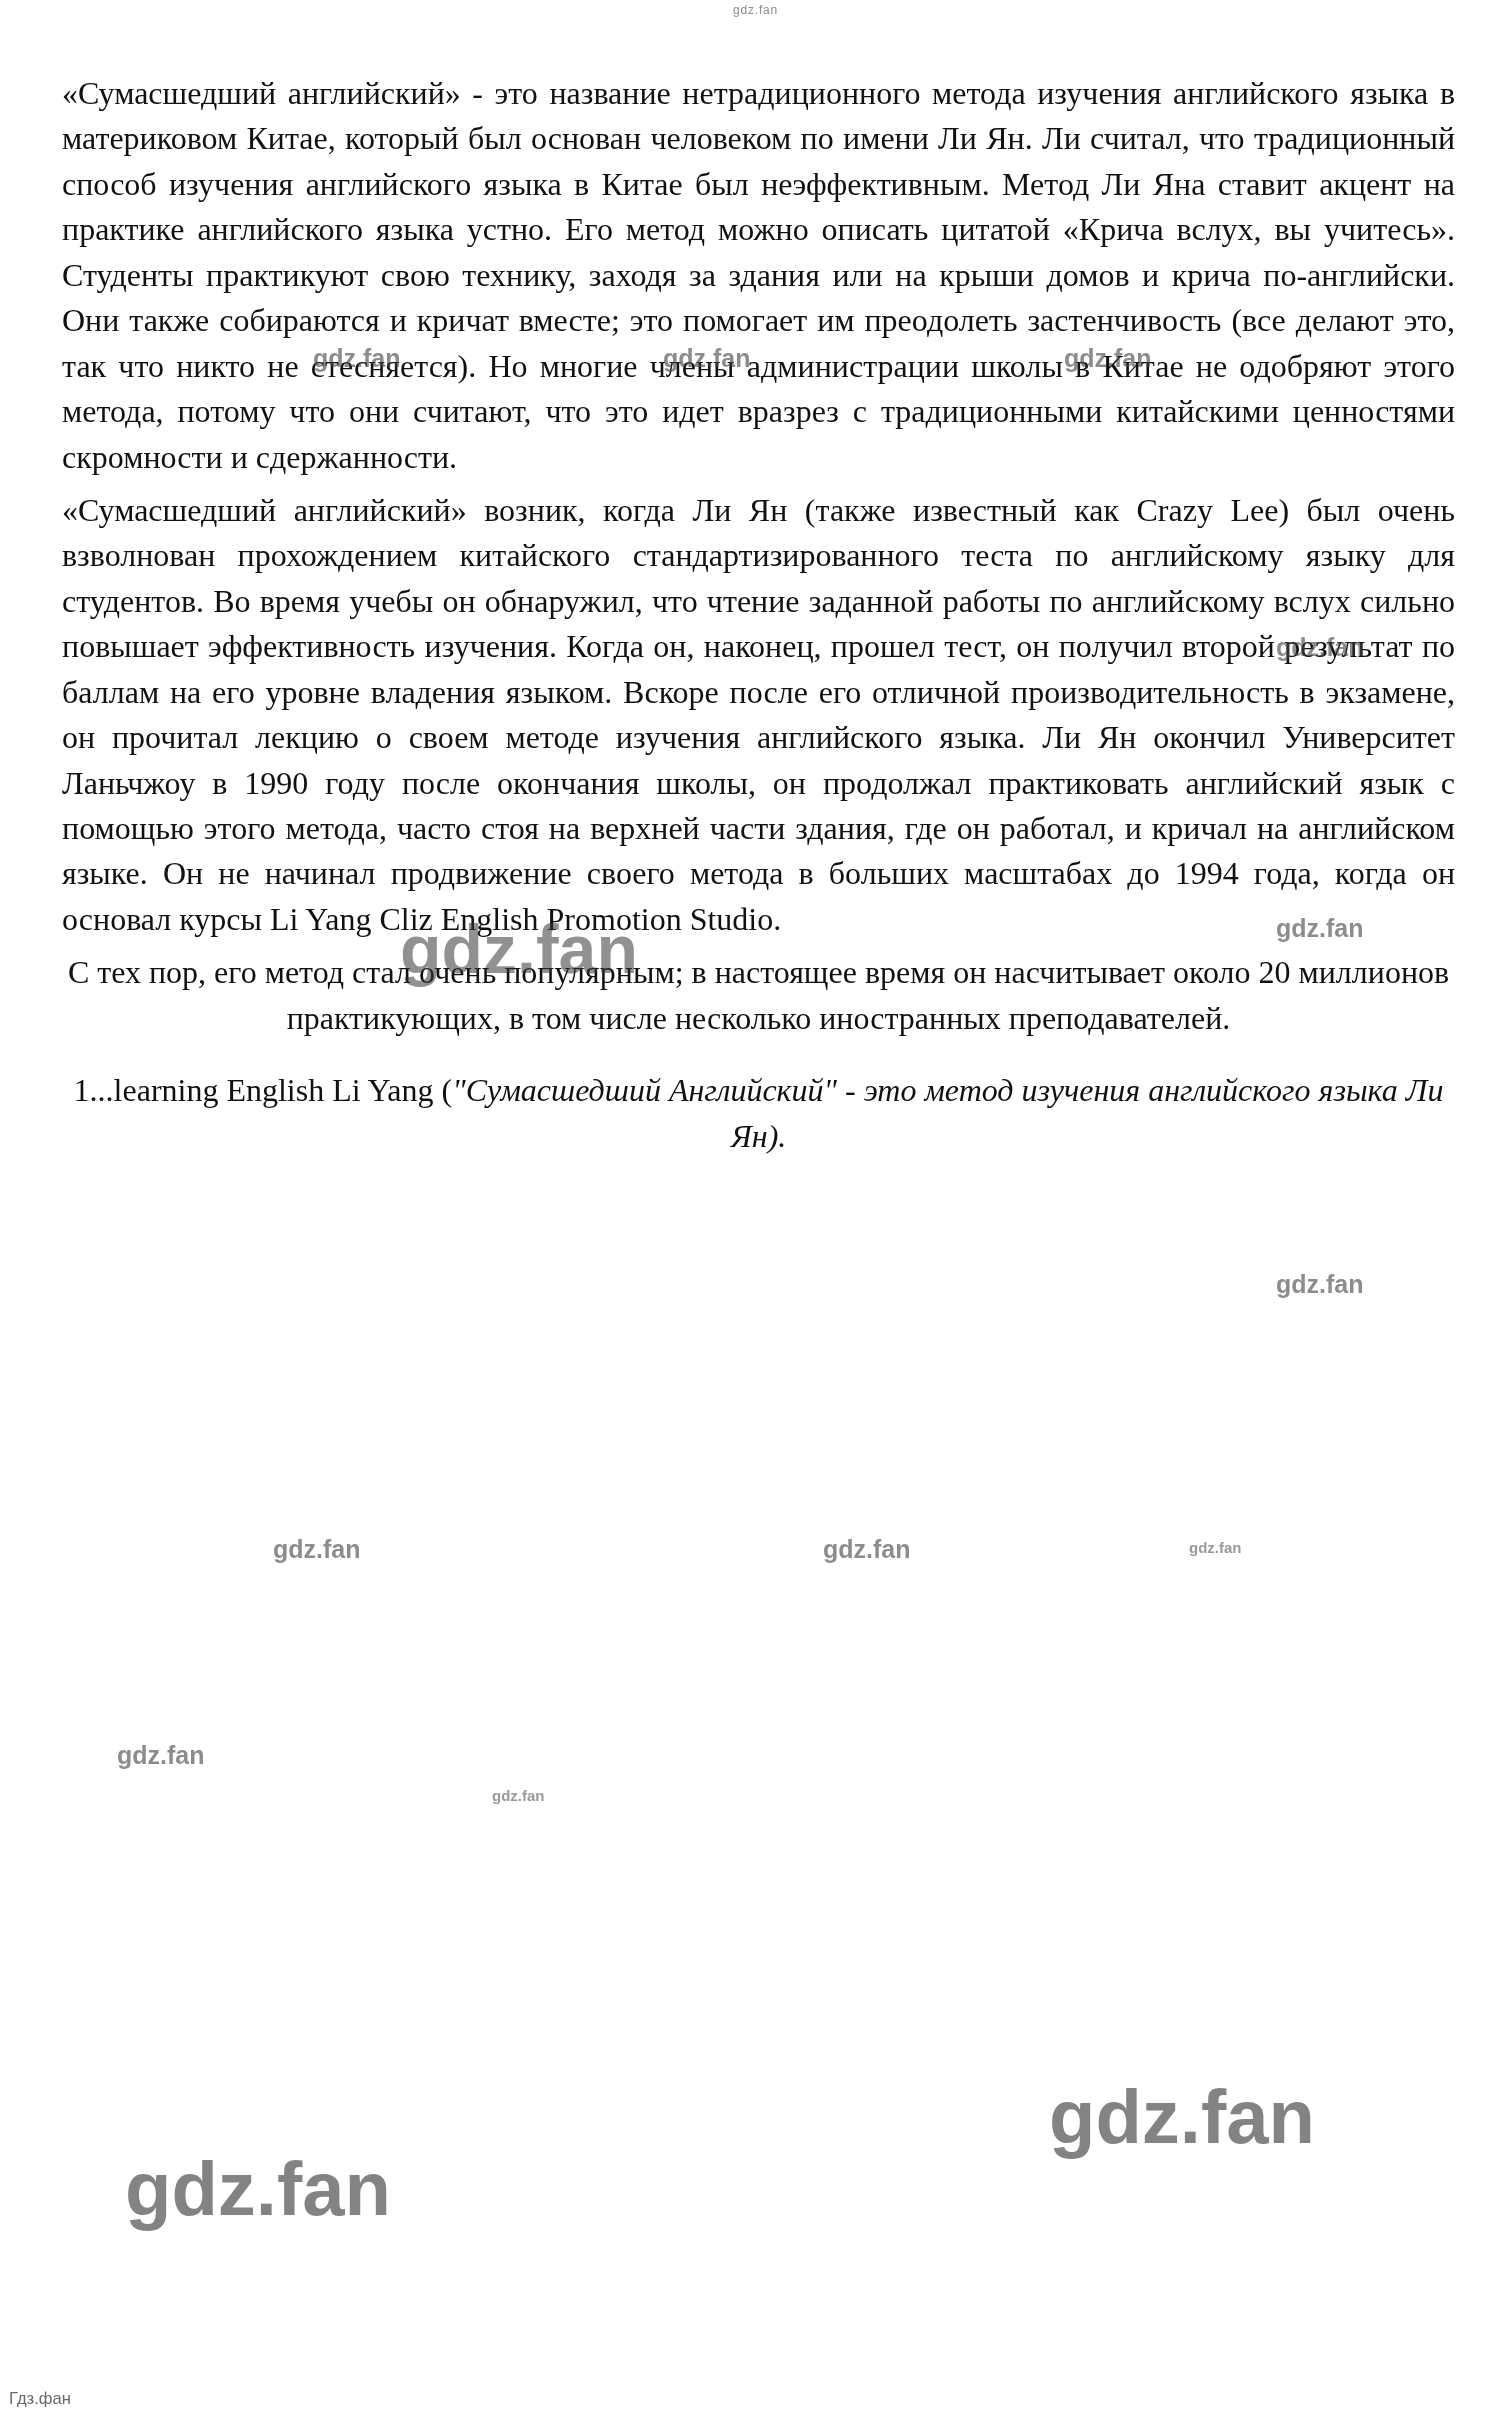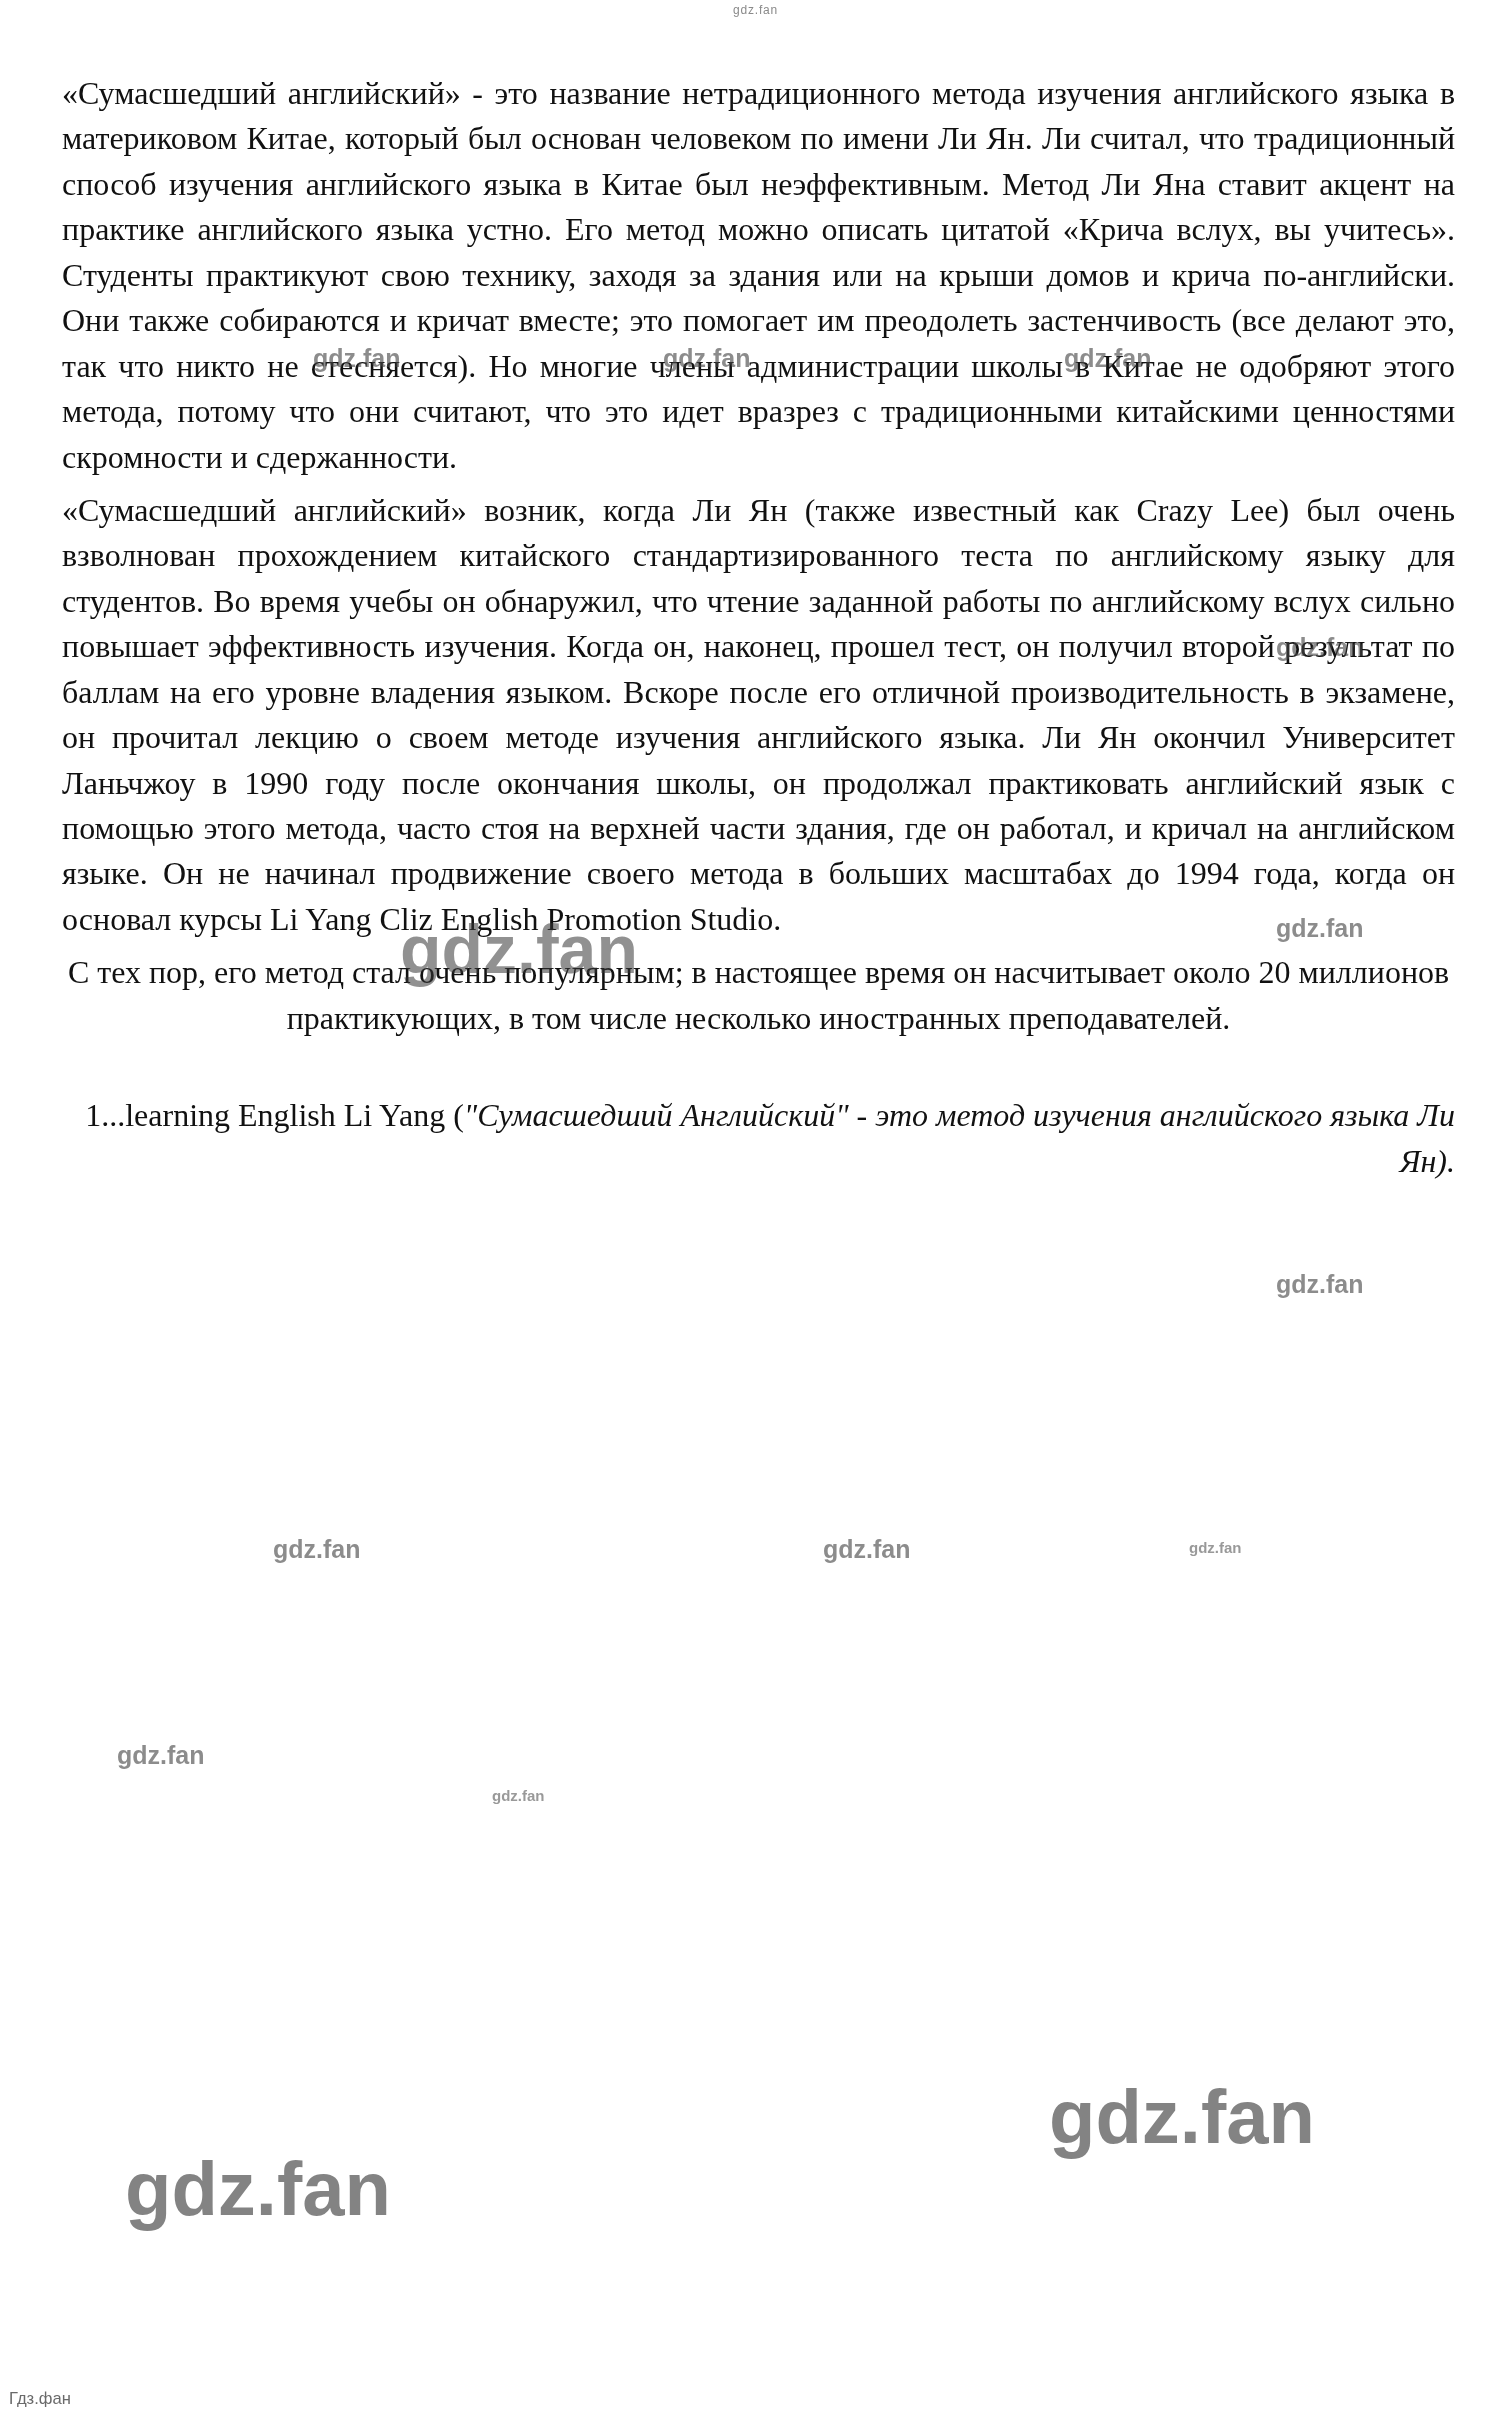--- a/index.html
+++ b/index.html
@@ -66,24 +66,24 @@
 
   p.para.last-left {
     text-align: center;
   }
 
   .gap {
     height: 8px;
   }
 
   .task {
-    margin-top: 52px;
+    margin-top: 27px;
     font-size: 32px;
     line-height: 1.42;
-    text-align: right;
+    text-align: center;
   }
   .task .it {
     font-style: italic;
   }
 
   
   .wm {
     position: absolute;
     font-family: "Liberation Sans", sans-serif;
     color: rgba(60, 60, 60, 0.55);

